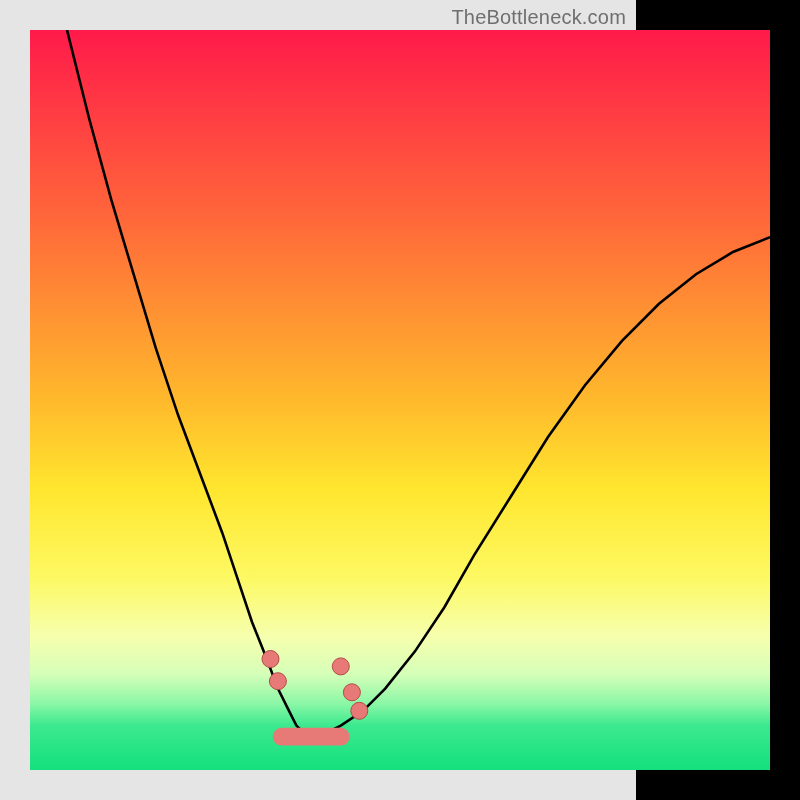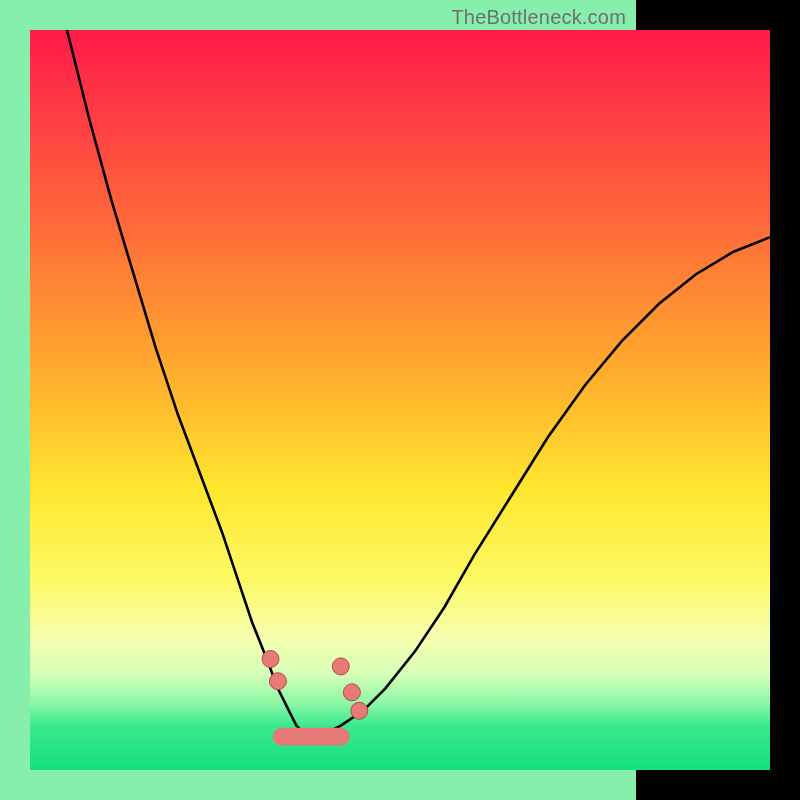--- a/index.html
+++ b/index.html
@@ -8,21 +8,21 @@
     width: 800px;
     height: 800px;
     background: #000;
     overflow: hidden;
     font-family: Arial, Helvetica, sans-serif;
   }
   .stage {
     position: relative;
     width: 636px;
     height: 800px;
-    background: #86efac;
+    background: #e5e5e5;
   }
   .plot-area {
     position: absolute;
     left: 30px;
     top: 30px;
     width: 740px;
     height: 740px;
     overflow: hidden;
   }
   .gradient-bg {

